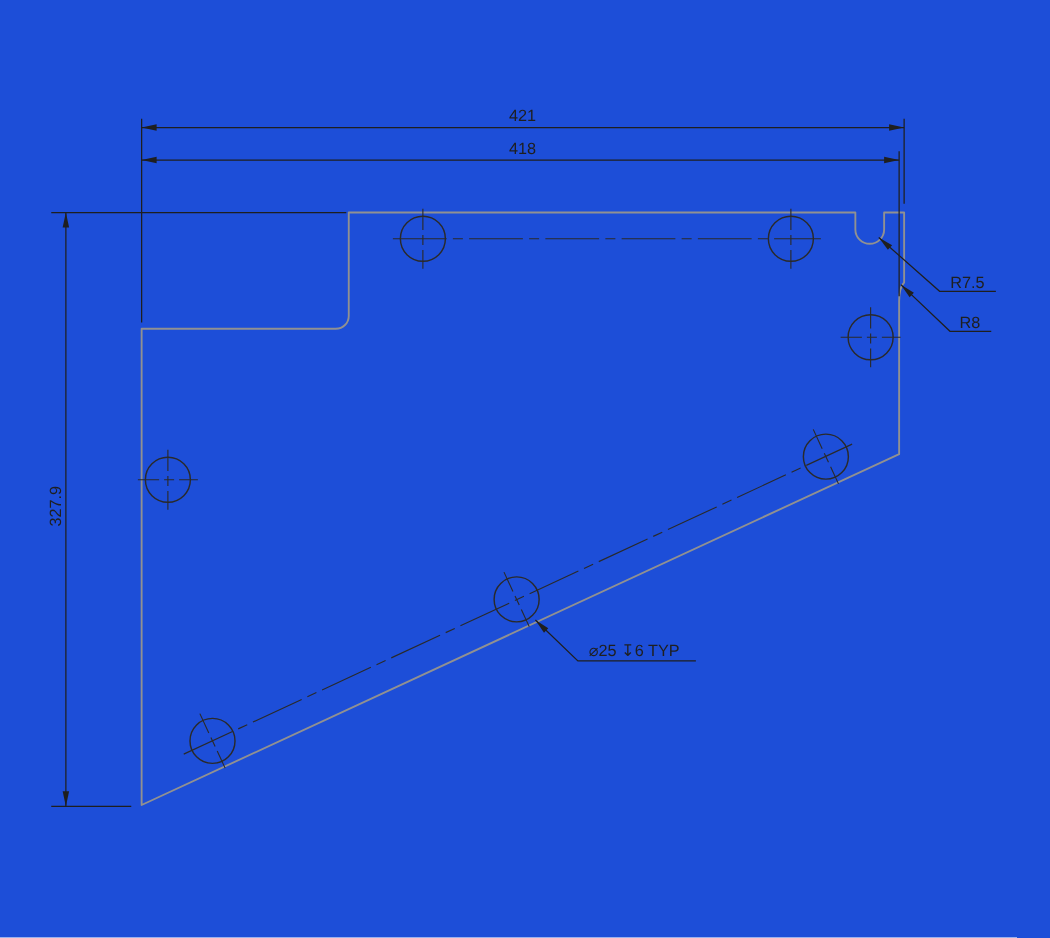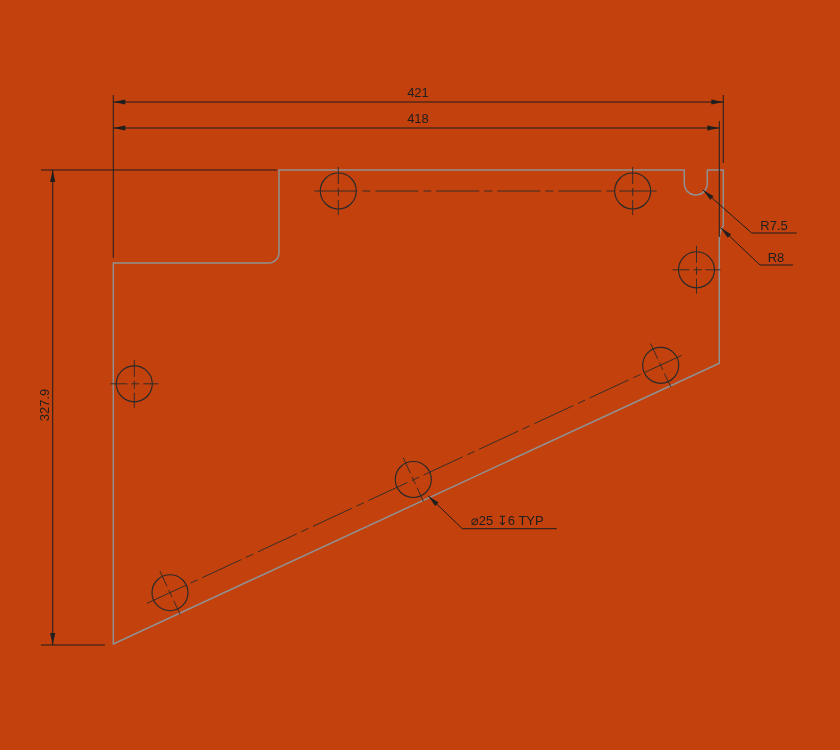--- a/index.html
+++ b/index.html
@@ -8,21 +8,21 @@
     background: #ffffff;
     width: 840px;
     height: 750px;
     overflow: hidden;
     font-family: "Liberation Sans", "DejaVu Sans", sans-serif;
   }
   .canvas {
     position: relative;
     width: 840px;
     height: 750px;
-    background: #c2410c;
+    background: #1d4ed8;
   }
   svg { display: block; }
   .part-line {
     stroke: #919191;
     stroke-width: 1.5;
     fill: none;
     stroke-linejoin: round;
   }
   .hole {
     stroke: #2a2a2a;

